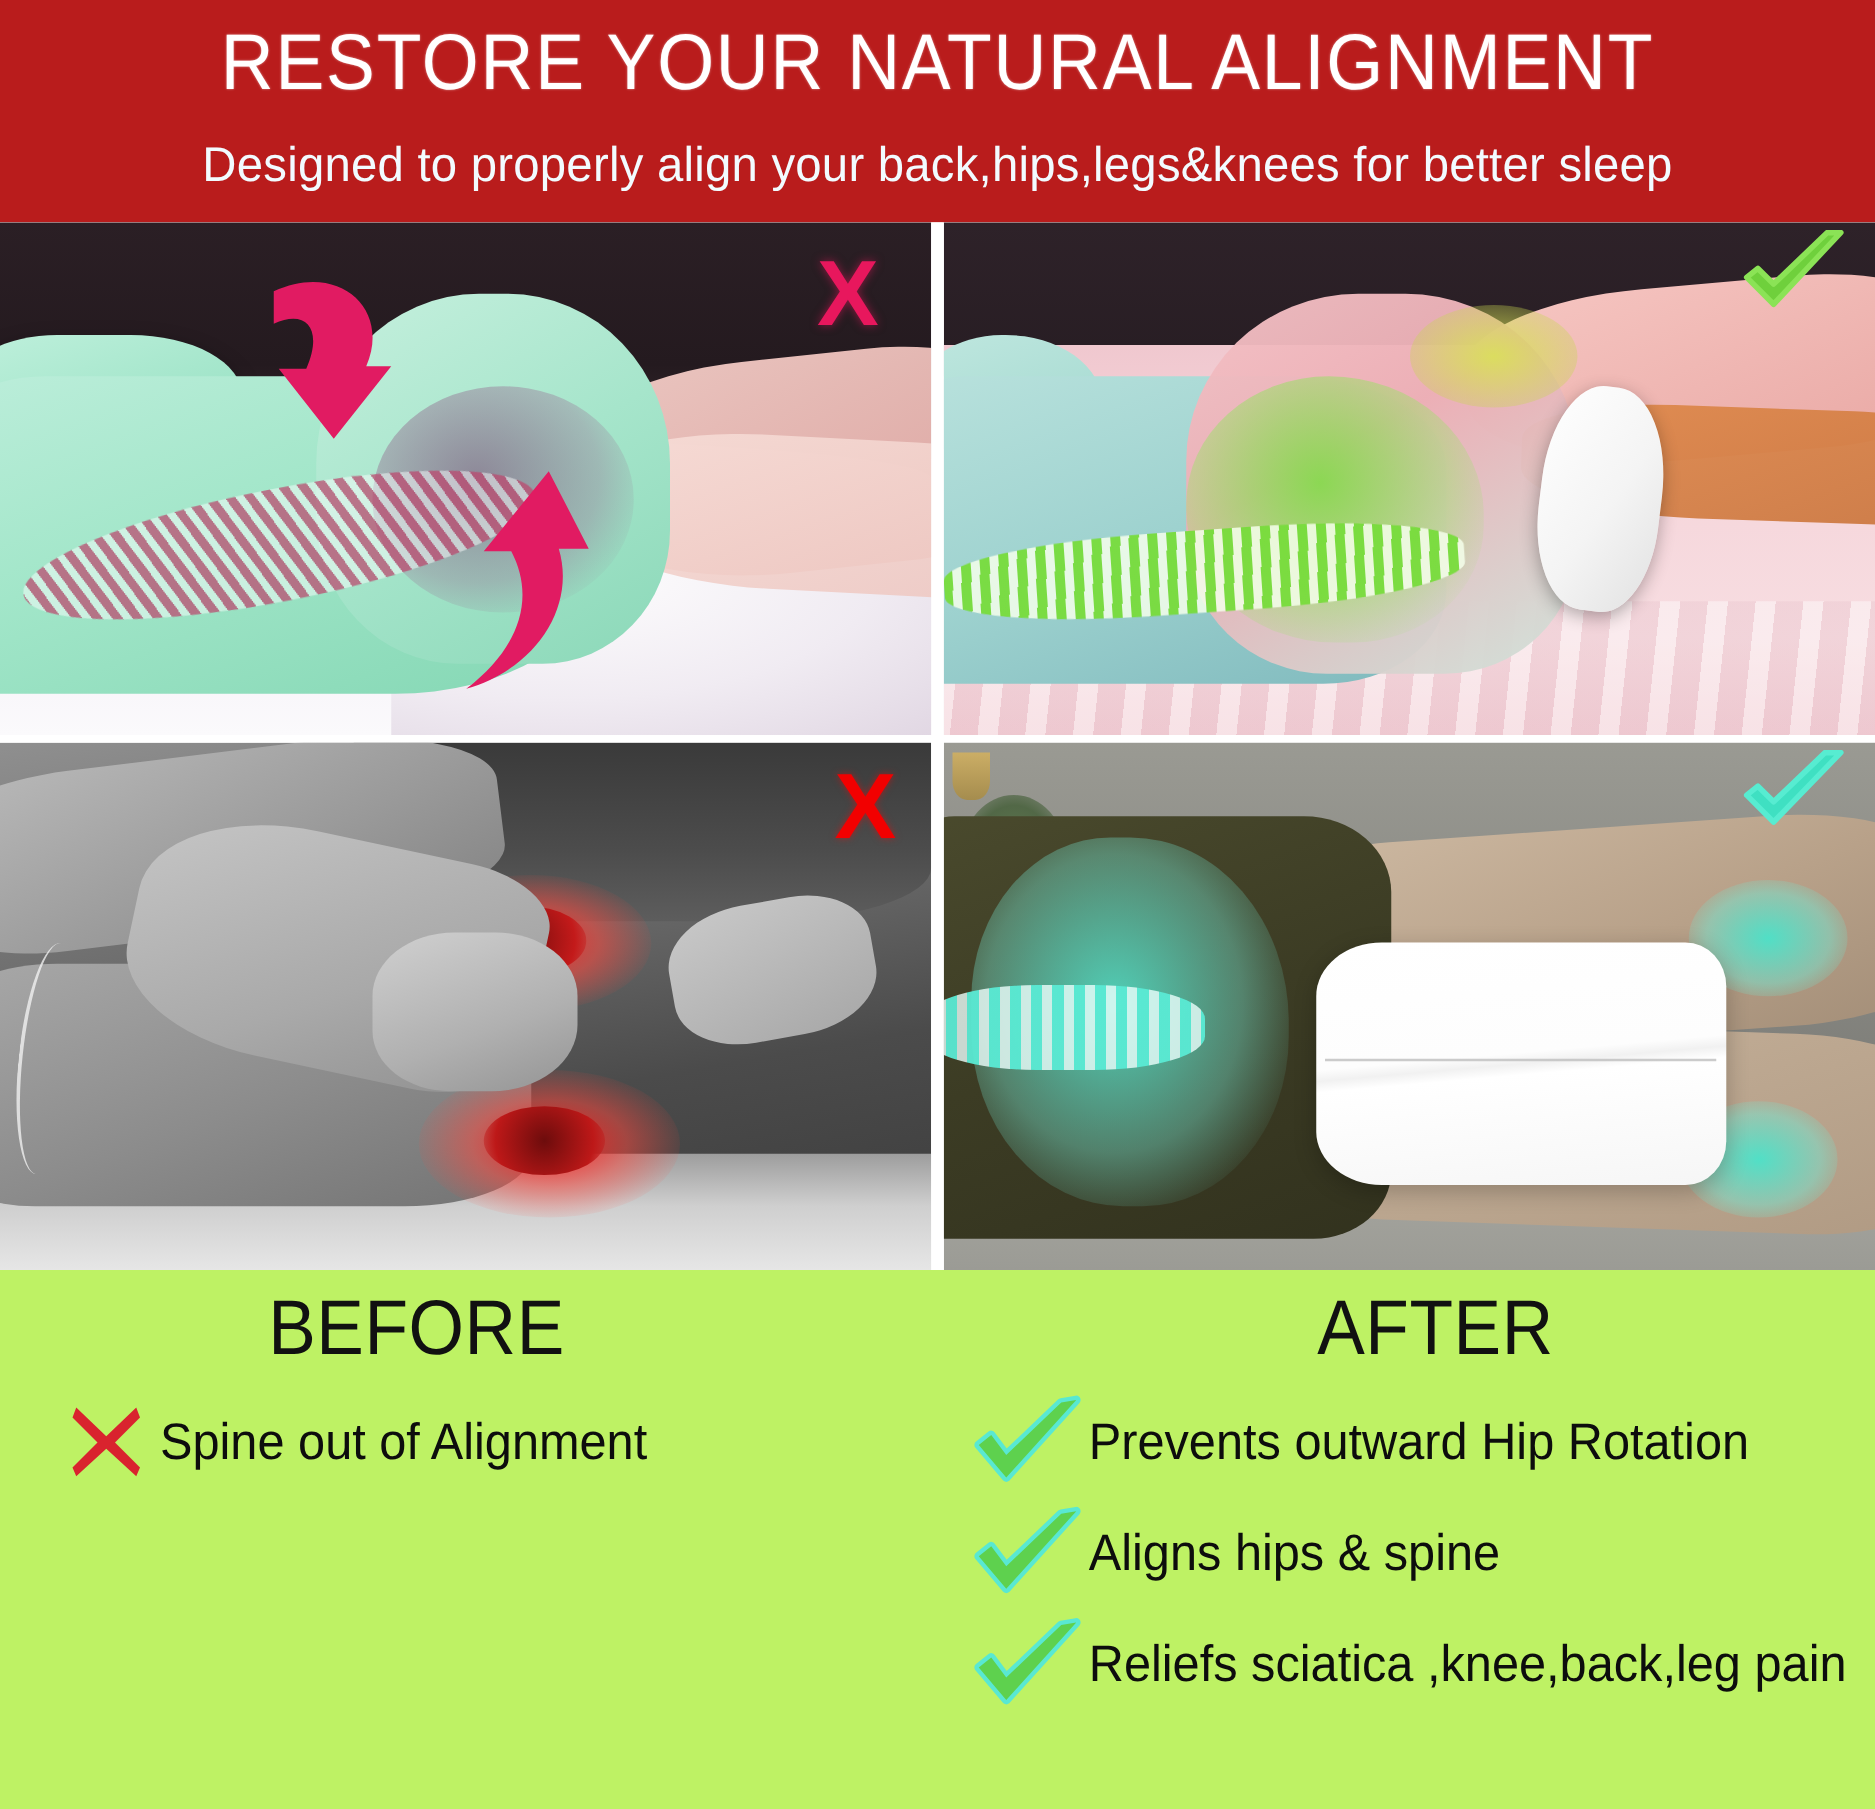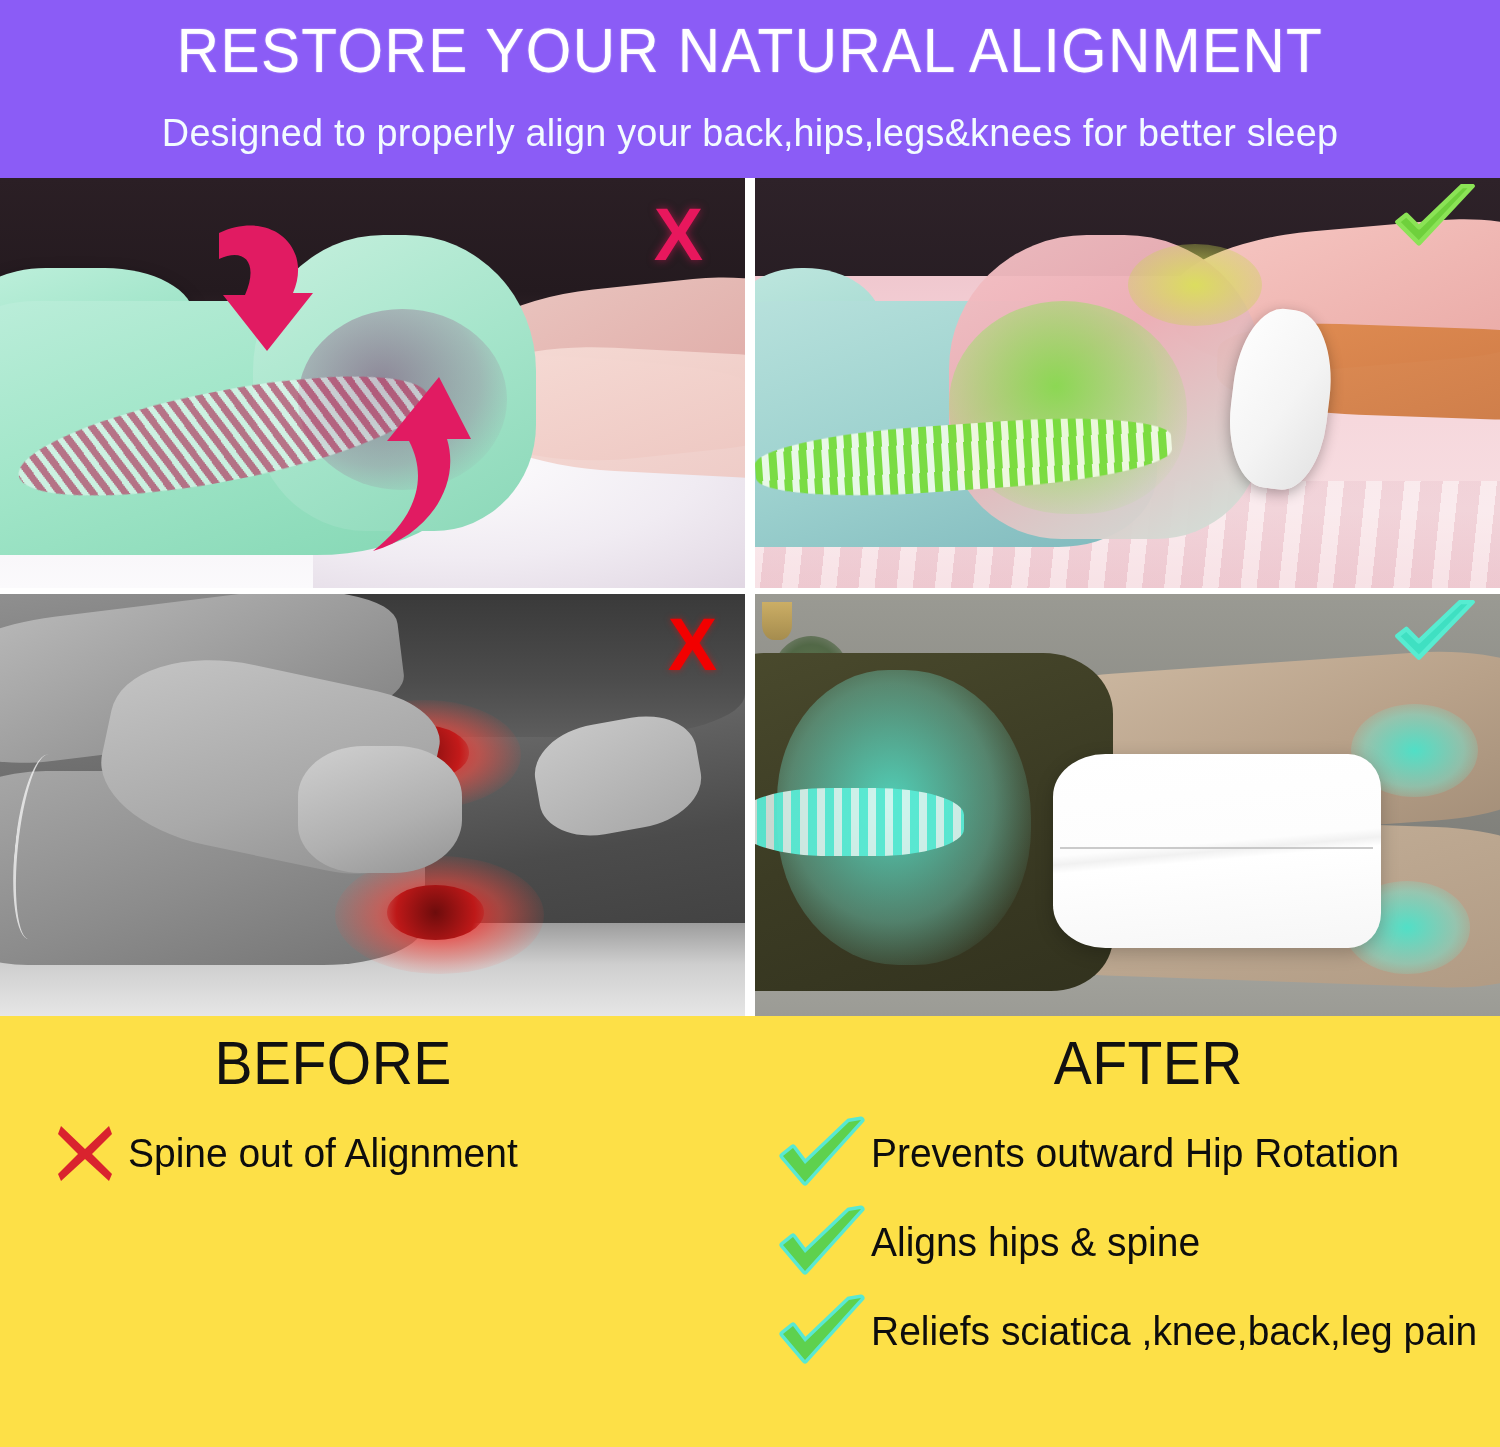--- a/index.html
+++ b/index.html
@@ -6,21 +6,21 @@
   body{
     width:1500px;height:1447px;
     font-family:"Liberation Sans","DejaVu Sans",sans-serif;
     overflow:hidden;position:relative;
   }
   .page{width:1500px;height:1447px;position:relative;background:#fff;}
 
   
   .header{
     position:absolute;left:0;top:0;width:1500px;height:178px;
-    background:#8b5cf6;overflow:hidden;
+    background:#b91c1c;overflow:hidden;
   }
   .header-title{
     position:absolute;left:0;top:14px;width:1500px;
     text-align:center;color:#ffffff;
     font-size:63px;line-height:72px;font-weight:400;
     letter-spacing:1.5px;
     transform:scaleX(0.93);
     text-shadow:0 0 2px rgba(255,255,255,.55);
     white-space:nowrap;
   }
@@ -196,21 +196,21 @@
   .mark-x-red{right:28px;top:14px;font-size:74px;color:#F20000;
      text-shadow:0 0 6px rgba(255,0,0,.5);}
   .mark-check{right:22px;top:6px;z-index:9;}
   .mark-check svg{display:block;}
 
   
   .v-div{position:absolute;left:745px;top:0;width:10px;height:838px;background:#ffffff;z-index:7;}
   .h-div{position:absolute;left:0;top:410px;width:1500px;height:6px;background:#ffffff;z-index:7;}
 
   
-  .compare{position:absolute;left:0;top:1016px;width:1500px;height:431px;background:#fde047;}
+  .compare{position:absolute;left:0;top:1016px;width:1500px;height:431px;background:#bef264;}
   .col{position:absolute;top:0;height:431px;}
   .col-before{left:0;width:740px;}
   .col-after{left:773px;width:760px;}
 
   .col-title{
     position:absolute;top:14px;width:100%;text-align:center;
     font-size:62px;line-height:66px;color:#111111;font-weight:400;
     transform:scaleX(0.92);letter-spacing:.5px;
   }
   .col-before .col-title{text-indent:-80px;}

